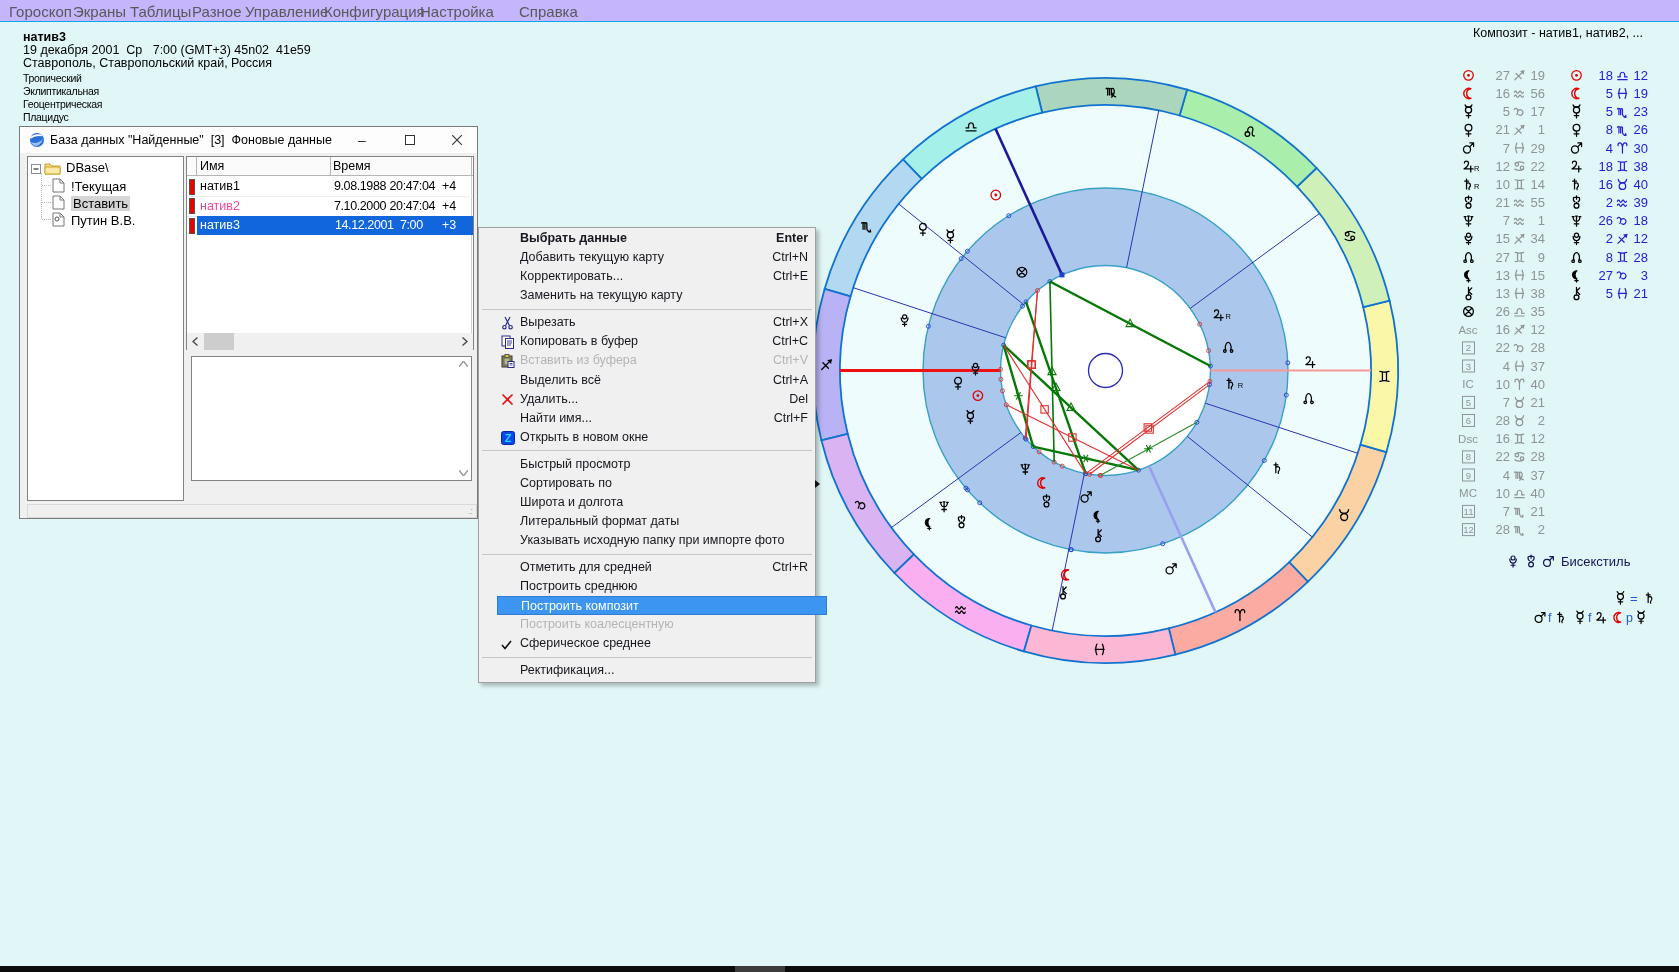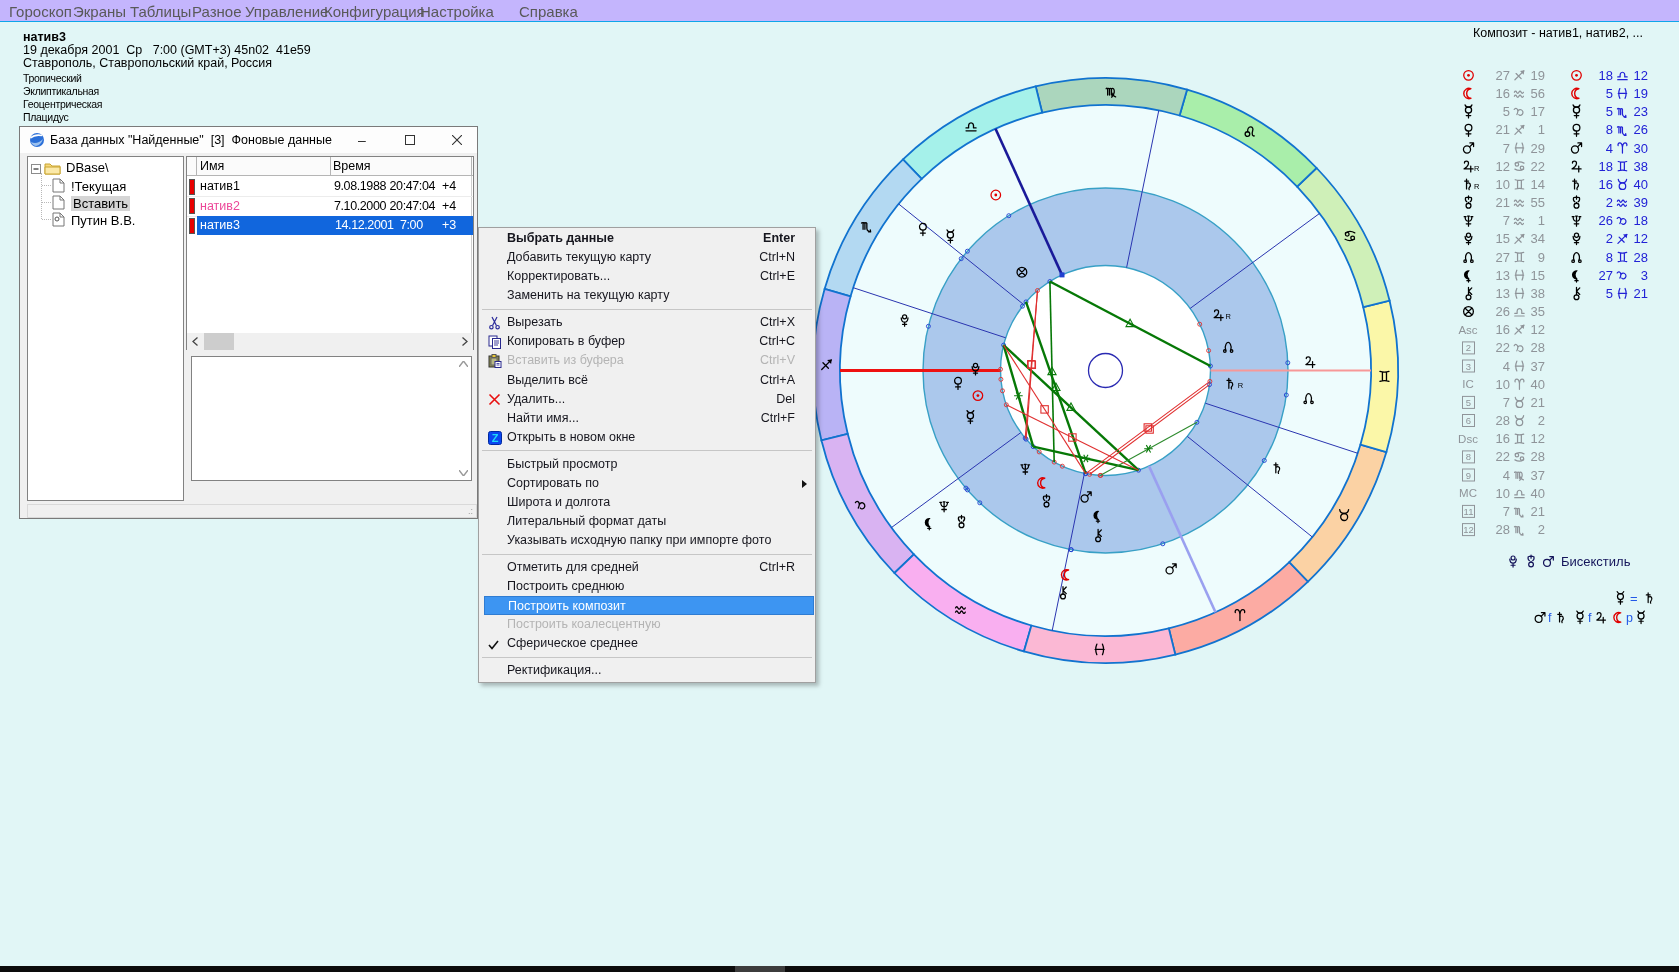--- a/index.html
+++ b/index.html
@@ -4,21 +4,21 @@
 html,body{width:1679px;height:972px;overflow:hidden;background:#e1f6f6;
  font-family:"Liberation Sans",sans-serif;-webkit-font-smoothing:antialiased}
 #menubar{position:absolute;left:0;top:0;width:1679px;height:22px;background:#c4b5fd;
  border-bottom:1px solid #0ea5e9;font-size:15px;color:#595959;white-space:nowrap}
 #menubar span{position:absolute;top:3px}
 .dlg{position:absolute;left:19px;top:126px;width:459px;height:393px;background:#f0f0f0;
  border:1px solid #7a7a7a;z-index:10}
 .dlgtitle{position:absolute;left:0;top:0;width:100%;height:26px;background:#fdfdfd;font-size:12.5px;color:#000}
 .ctxmenu{position:absolute;left:478px;top:227px;width:338px;height:456px;background:#f0f0f0;
  border:1px solid #a0a0a0;z-index:20;font-size:12.5px;color:#16161e;box-shadow:3px 3px 4px rgba(0,0,0,0.25)}
-.mi{position:absolute;left:5px;width:330px;height:19.1px;line-height:19.1px}
+.mi{position:absolute;left:18px;width:330px;height:19.1px;line-height:19.1px}
 .mi .lbl{position:absolute;left:23px;top:0}
 .mi .sc{position:absolute;right:19px;top:0}
 .msep{position:absolute;left:3px;width:330px;height:1px;background:#c6c6c6}
 .dis{color:#b4b4b4}
 </style></head><body>
 <svg width="0" height="0" style="position:absolute">
     <defs>
 <symbol id="g-sun" viewBox="0 0 16 16" overflow="visible">
         <g stroke="currentColor" stroke-width="1.35" stroke-linecap="round" stroke-linejoin="round" fill="none">
           <circle cx="8" cy="8" r="5.1" fill="none"></circle>

